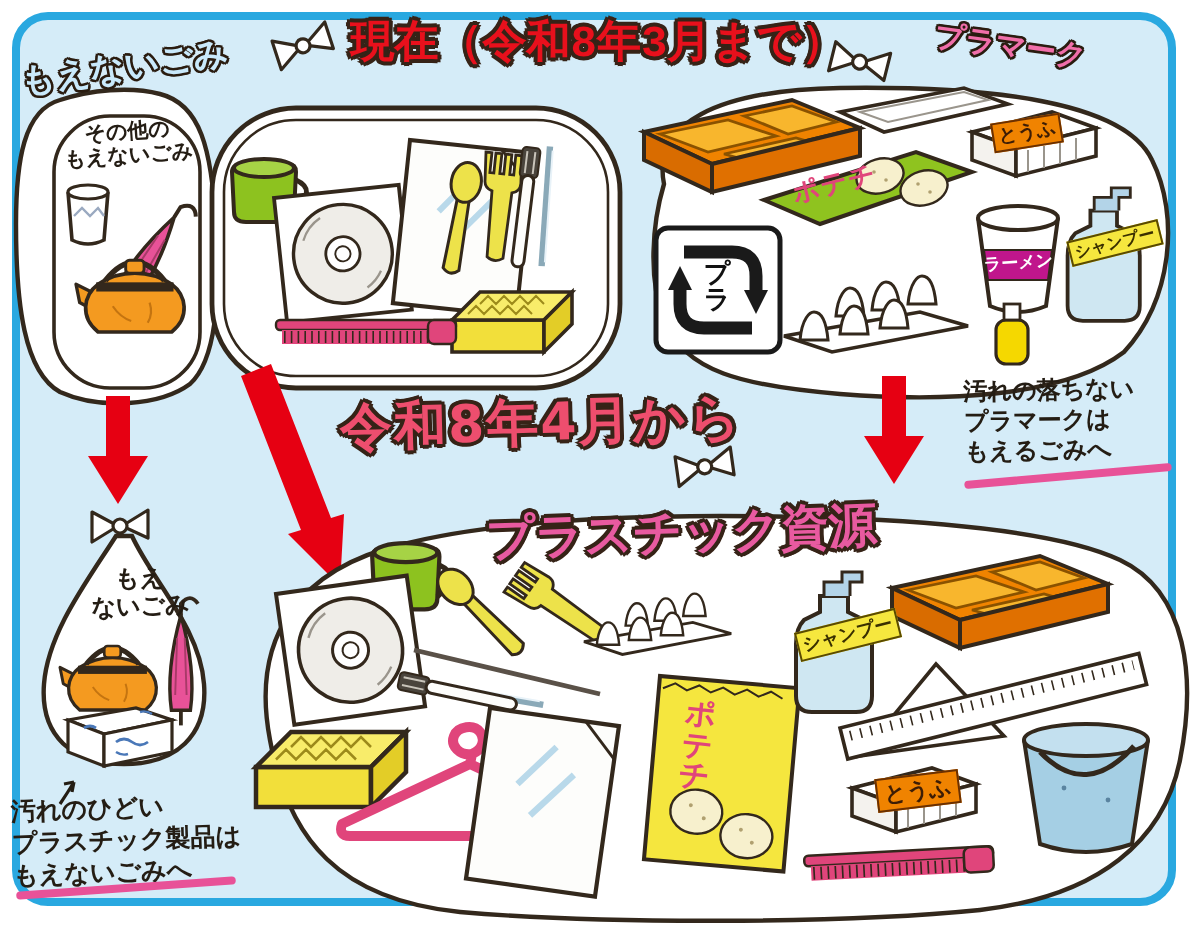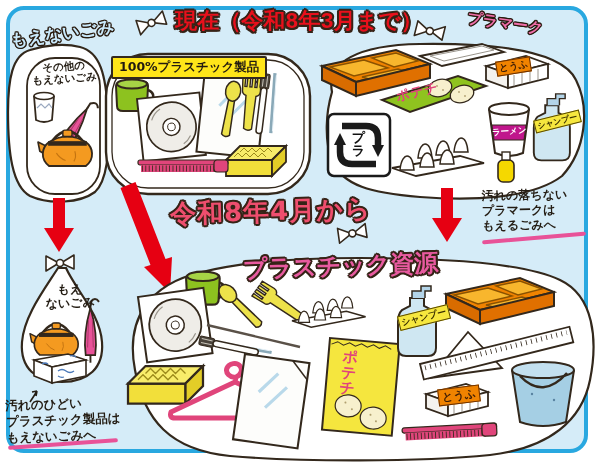--- a/index.html
+++ b/index.html
@@ -280,21 +280,20 @@
 
   <div class="txt t-current ol-dark">現在（令和8年3月まで）</div>
   <div class="txt t-moenai ol-thin">もえないごみ</div>
   <div class="txt t-plamark ol-thin">プラマーク</div>
 
   <div class="txt t-sonota">
     <div>その他の</div>
     <div>もえないごみ</div>
   </div>
 
-  <div class="txt t-100">100%プラスチック製品</div>
   <div class="txt t-april ol-dark">令和8年4月から</div>
   <div class="txt t-shigen ol-dark">プラスチック資源</div>
 
   <div class="txt t-noteR">
     <div>汚れの落ちない</div>
     <div>プラマークは</div>
     <div>もえるごみへ</div>
   </div>
   <div class="pink-line" style="left:482px;top:236px;width:104px;transform:rotate(-5deg);"></div>
 

